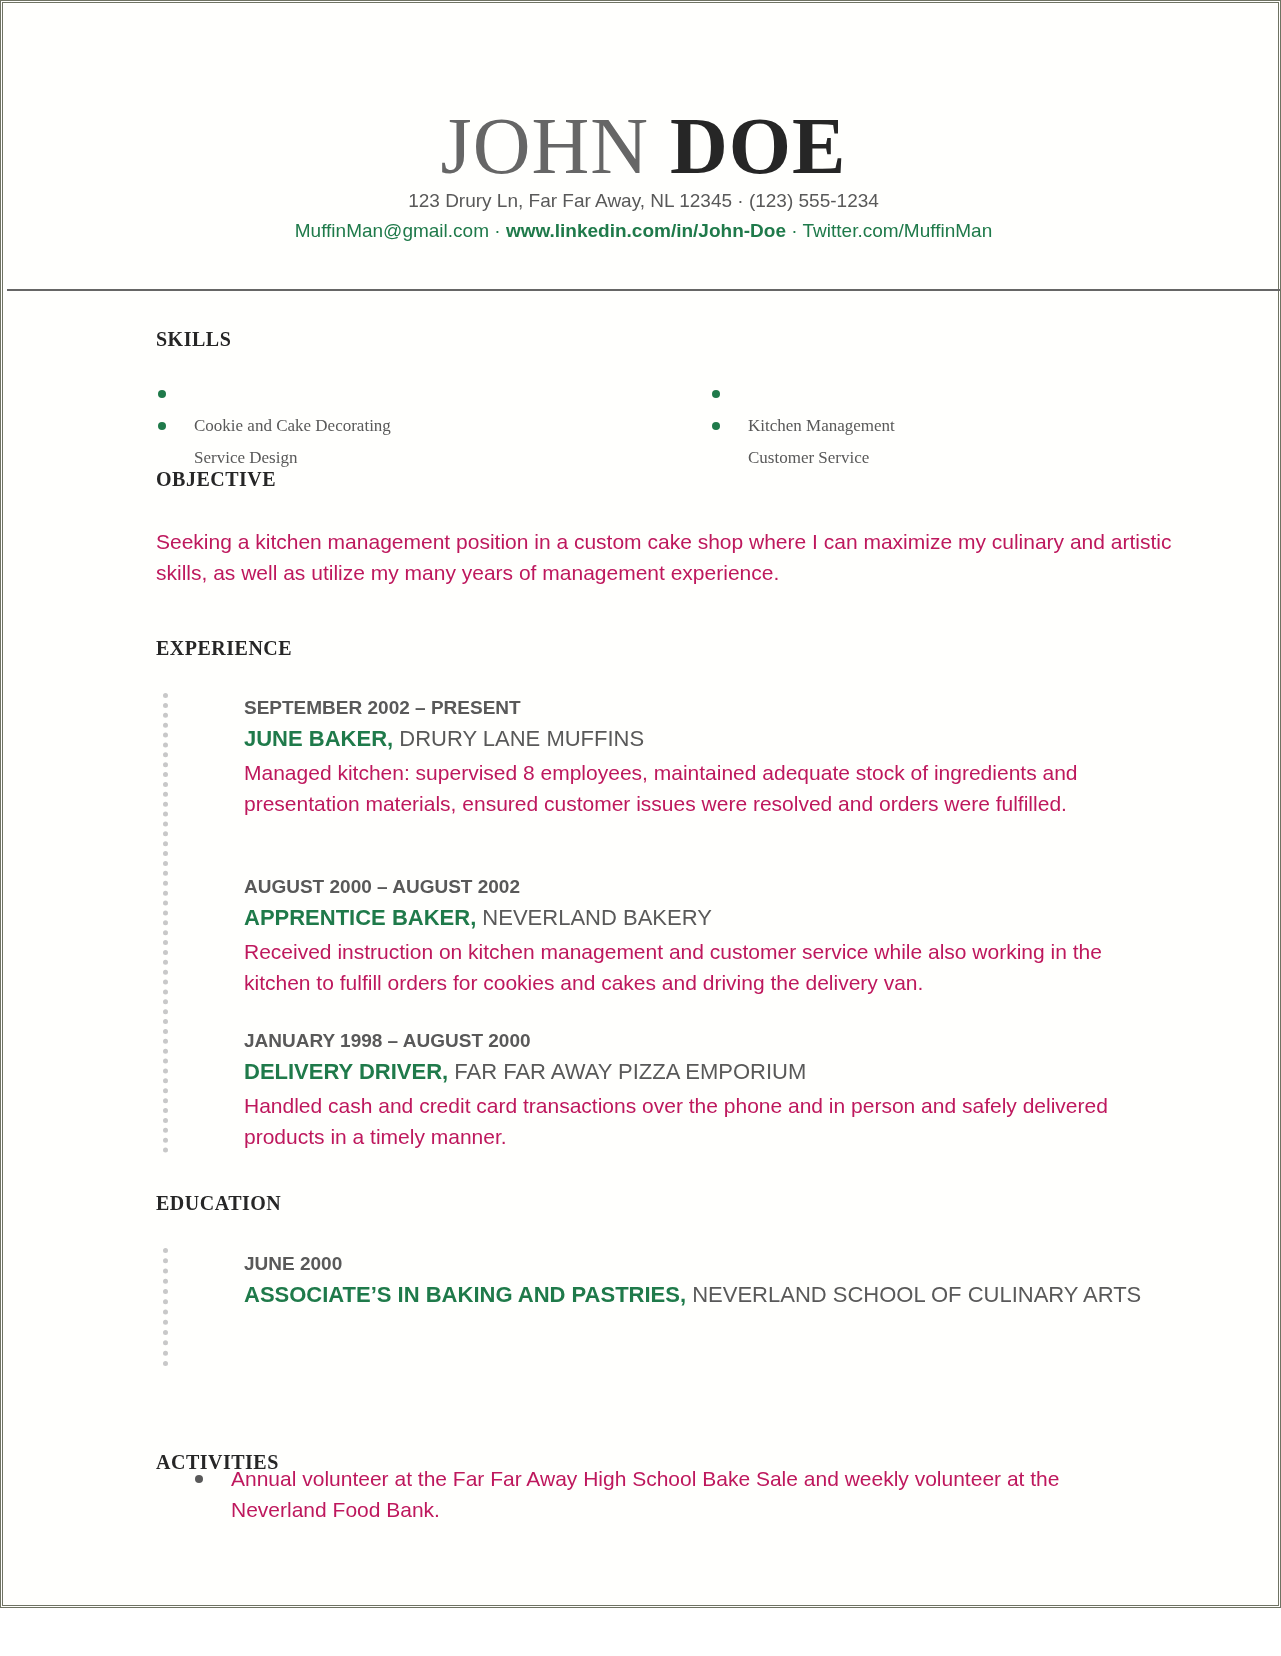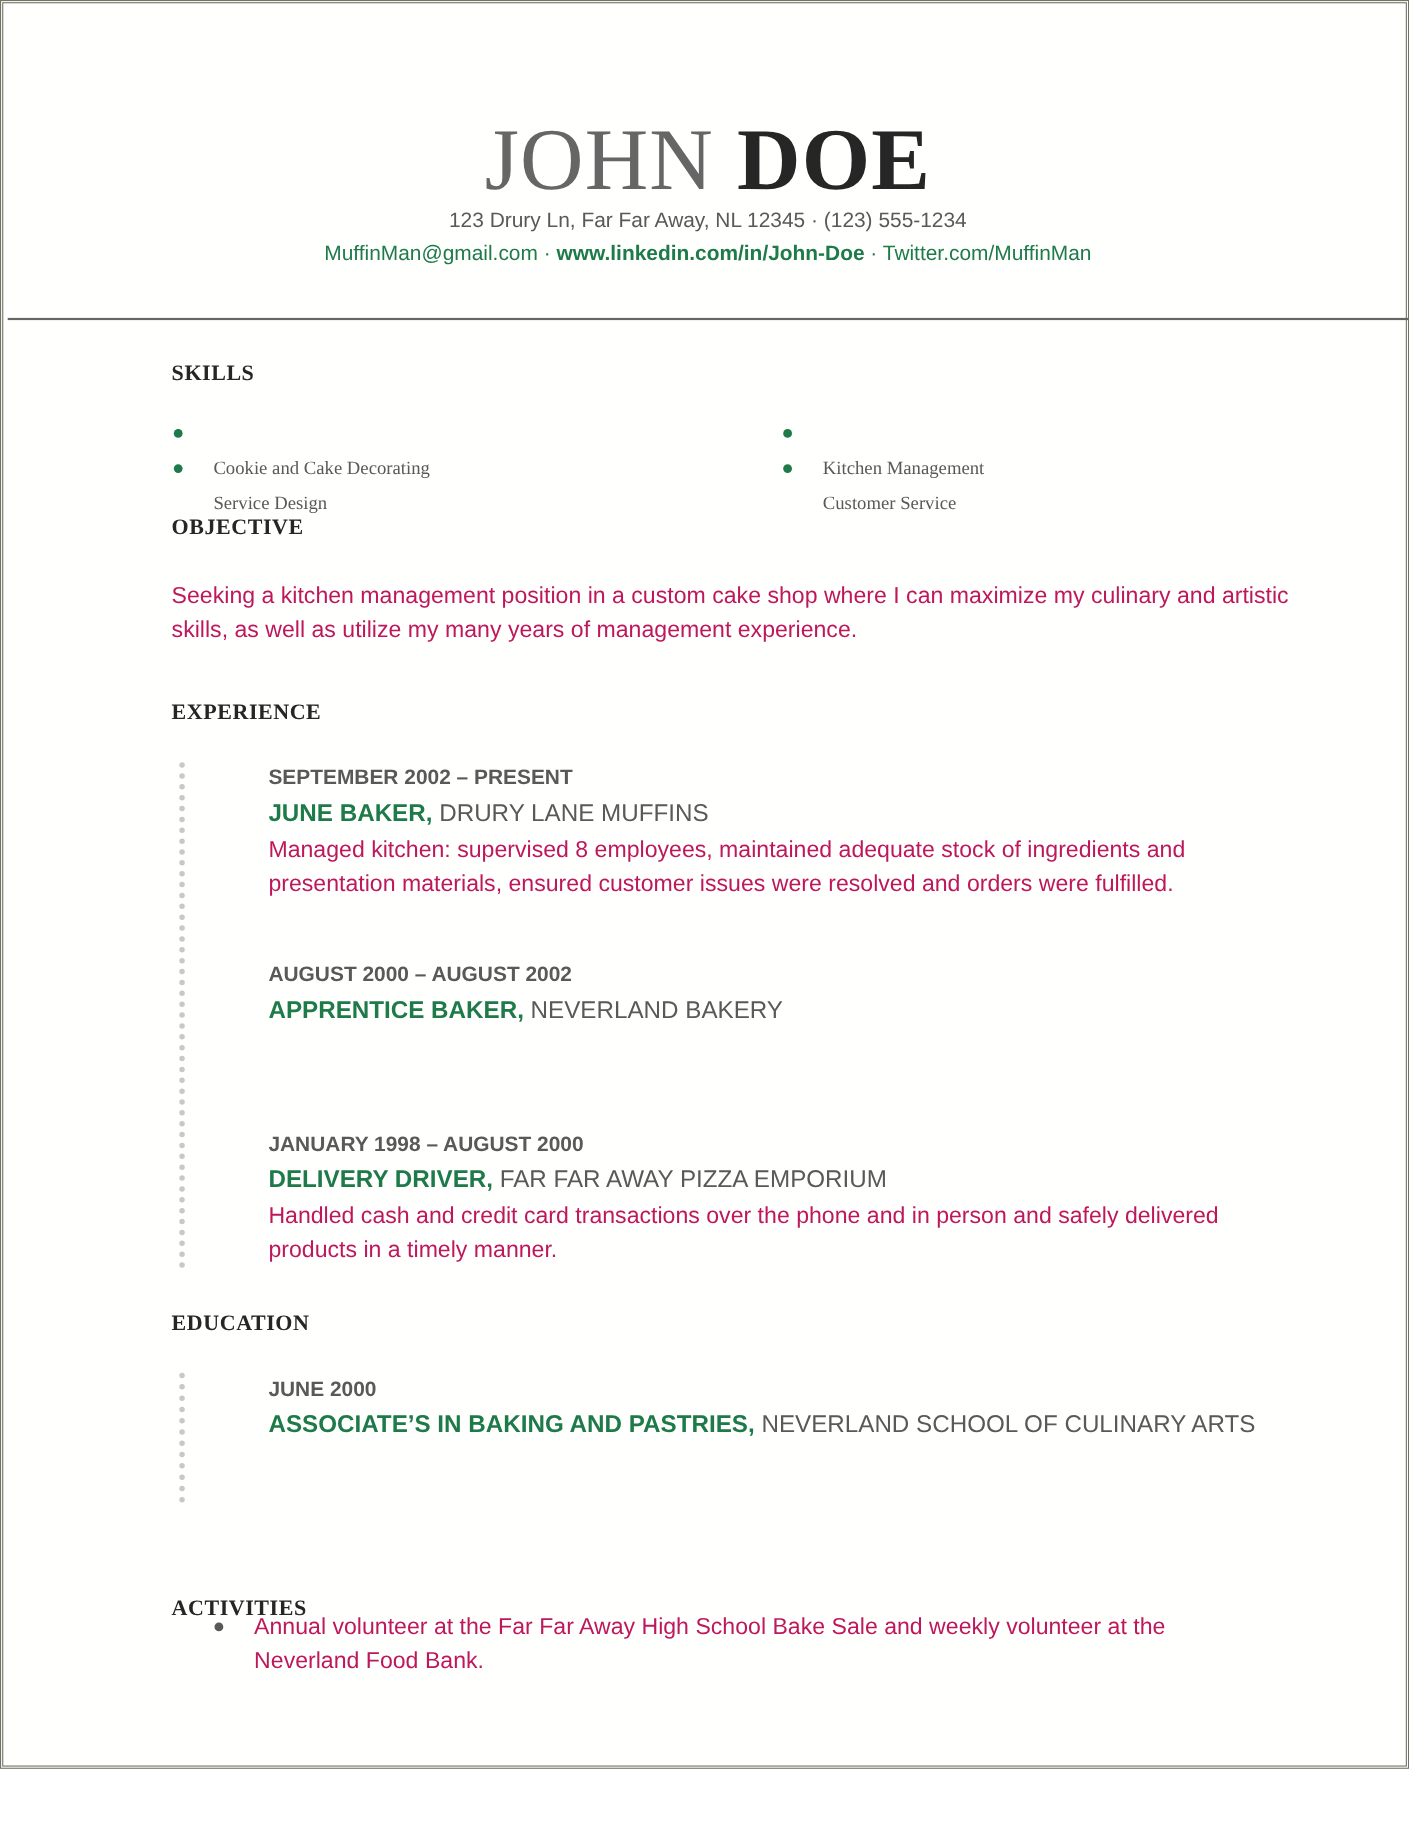--- a/index.html
+++ b/index.html
@@ -92,20 +92,21 @@
 
   <div class="entry" style="top:690px;">
     <div class="entry-date">SEPTEMBER 2002 – PRESENT</div>
     <div class="entry-title"><span class="role">JUNE BAKER,</span><span> DRURY LANE MUFFINS</span></div>
     <div class="body-text entry-desc">Managed kitchen: supervised 8 employees, maintained adequate stock of ingredients and presentation materials, ensured customer issues were resolved and orders were fulfilled.</div>
   </div>
 
   <div class="entry" style="top:869px;">
     <div class="entry-date">AUGUST 2000 – AUGUST 2002</div>
     <div class="entry-title"><span class="role">APPRENTICE BAKER,</span><span> NEVERLAND BAKERY</span></div>
+    <div class="body-text entry-desc">Received instruction on kitchen management and customer service while also working in the kitchen to fulfill orders for cookies and cakes and driving the delivery van.</div>
   </div>
 
   <div class="entry" style="top:1023px;">
     <div class="entry-date">JANUARY 1998 – AUGUST 2000</div>
     <div class="entry-title"><span class="role">DELIVERY DRIVER,</span><span> FAR FAR AWAY PIZZA EMPORIUM</span></div>
     <div class="body-text entry-desc">Handled cash and credit card transactions over the phone and in person and safely delivered products in a timely manner.</div>
   </div>
 
   <div class="section-title" style="top:1189px;">EDUCATION</div>
   <div class="timeline" style="top:1245px; height:118px;"></div>

